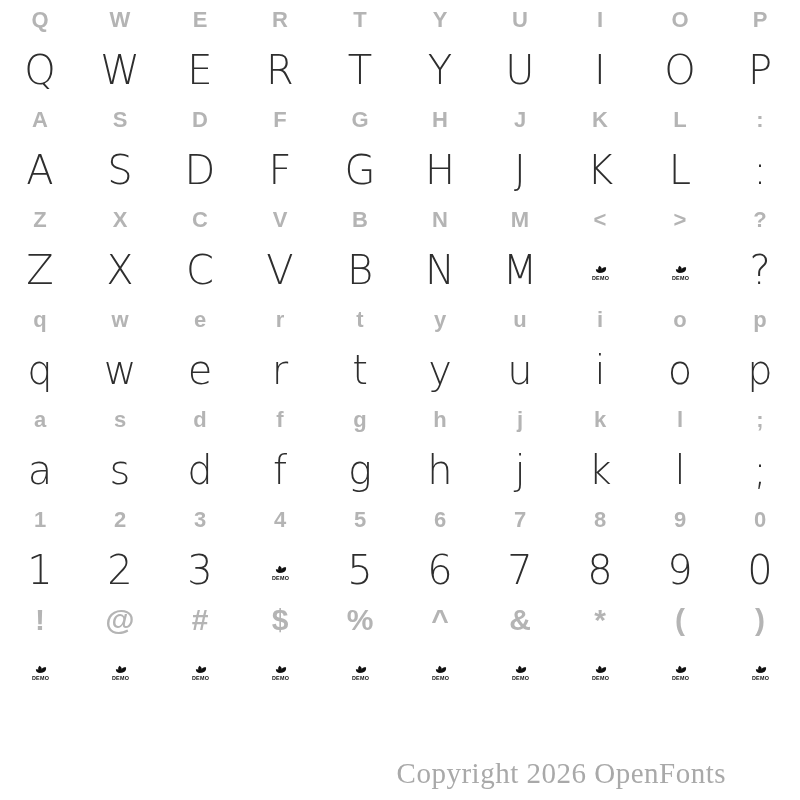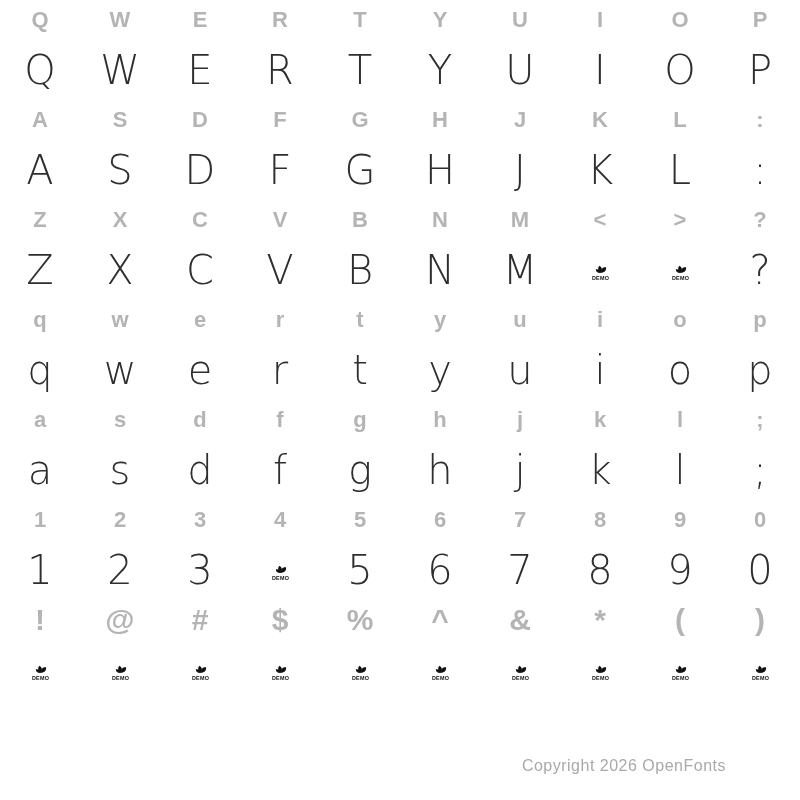--- a/index.html
+++ b/index.html
@@ -21,22 +21,22 @@
   .grid{position:absolute;top:-5px;left:0;width:800px;}
   .row{height:50px;display:grid;grid-template-columns:repeat(10,1fr);}
   .cell{display:flex;align-items:center;justify-content:center;overflow:visible;}
   .row.small  .glyph{font-family:"Liberation Sans",sans-serif;font-weight:700;font-size:22px;color:var(--c-small);line-height:1;}
   .row.large  .glyph{font-family:"DejaVu Sans",sans-serif;font-weight:200;font-size:40px;color:var(--c-large);line-height:1;}
   .row.symbols .glyph{font-family:"Liberation Sans",sans-serif;font-weight:700;font-size:30px;color:var(--c-small);line-height:1;}
   .demo-glyph{display:flex;align-items:center;justify-content:center;}
   .demo-glyph svg{display:block;}
   .copyright{
     position:absolute;top:757px;right:74px;
-    font-family:Liberation Sans, sans-serif;
-    font-size:16px;font-weight:400;letter-spacing:0.5px;
+    font-family:Liberation Serif, serif;
+    font-size:29px;font-weight:400;letter-spacing:0.5px;
     color:var(--c-footer);white-space:nowrap;
   }
 </style>
 </head>
 <body>
 
 <div class="sheet">
   <div class="grid" id="glyph-grid">
       <div class="row small">
         <div class="cell">

